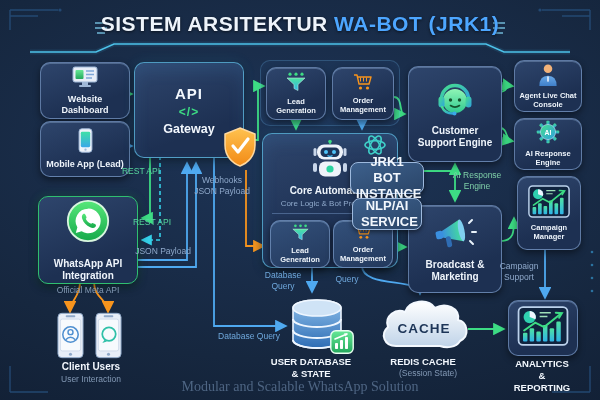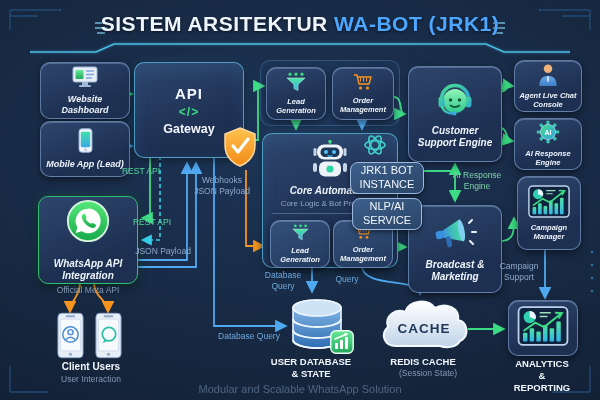--- a/index.html
+++ b/index.html
@@ -3,37 +3,37 @@
 <meta charset="utf-8">
 <style>
   html,body{margin:0;padding:0;background:#0d1830;}
   .canvas{position:relative;width:600px;height:400px;overflow:hidden;
     background:radial-gradient(120% 95% at 50% 38%, #1e3558 0%, #16273f 55%, #0f1b2e 100%);
     font-family:"Liberation Sans",sans-serif;}
   .layer{position:absolute;inset:0;}
   .title{position:absolute;top:12px;width:100%;text-align:center;font-size:21px;font-weight:bold;
     letter-spacing:.5px;color:#eef4fb;text-shadow:0 1px 3px rgba(0,0,0,.6);z-index:2;}
   .title .accent{color:#4da6ff;}
-  .caption{position:absolute;bottom:5px;width:100%;text-align:center;font-size:11px;color:#4e6583;z-index:2;}
+  .caption{position:absolute;bottom:5px;width:100%;text-align:center;font-size:14px;color:#4e6583;z-index:2;font-family:Liberation Serif, serif;}
   .panel{position:absolute;border:1px solid rgba(120,200,255,.22);background:rgba(70,120,190,.08);
     border-radius:10px;z-index:1;}
   .node{position:absolute;display:flex;flex-direction:column;align-items:center;justify-content:center;
     gap:2px;text-align:center;border-radius:10px;z-index:2;
     background:linear-gradient(160deg,#2e456c 0%,#1d3052 70%);
     border:1px solid rgba(145,180,228,.55);
     box-shadow:0 3px 7px rgba(0,0,0,.45), inset 0 1px 0 rgba(185,220,255,.28);}
   .node--accent{border-color:rgba(95,190,230,.75);
     box-shadow:0 3px 9px rgba(0,0,0,.5), 0 0 12px rgba(60,180,230,.18), inset 0 8px 16px rgba(70,160,220,.12);}
   .node--green{border:1.6px solid #2fbf71;box-shadow:0 3px 9px rgba(0,0,0,.5),0 0 10px rgba(47,191,113,.25);gap:11px;}
-  .node .label{font-weight:bold;color:#eef4fb;font-size:9px;line-height:1.18;white-space:pre-line;font-style:italic;}
+  .node .label{font-weight:bold;color:#eef4fb;font-size:9px;line-height:1.18;white-space:pre-line;}
   .node .sub{color:#8fa9cb;font-size:8px;line-height:1.2;}
   .lbl-xs{font-size:7.5px !important;}
   .lbl-md{font-size:10px !important;}
   .badge{position:absolute;display:flex;align-items:center;justify-content:center;text-align:center;
-    border-radius:8px;z-index:3;font-weight:normal;color:#f2f7fd;font-size:11px;line-height:1.25;
+    border-radius:8px;z-index:3;font-weight:bold;color:#f2f7fd;font-size:13px;line-height:1.25;
     background:linear-gradient(160deg,#3d608c,#2a4568);border:1px solid #9db9dd;
     box-shadow:0 2px 5px rgba(0,0,0,.5);}
   .floaticon{position:absolute;z-index:3;display:flex;align-items:center;justify-content:center;}
   .el{position:absolute;transform:translate(-50%,-50%);font-size:8.5px;color:#8fa9cb;
     white-space:pre-line;text-align:center;line-height:1.3;z-index:2;}
   .el--green{color:#57d79e;}
   .el--blue{color:#6fa8dc;}
   .el--teal{color:#7fcfa8;}
   .biglabel{position:absolute;transform:translateX(-50%);text-align:center;font-weight:bold;
     color:#f2f7fd;font-size:9.5px;line-height:1.25;white-space:pre-line;z-index:2;}

